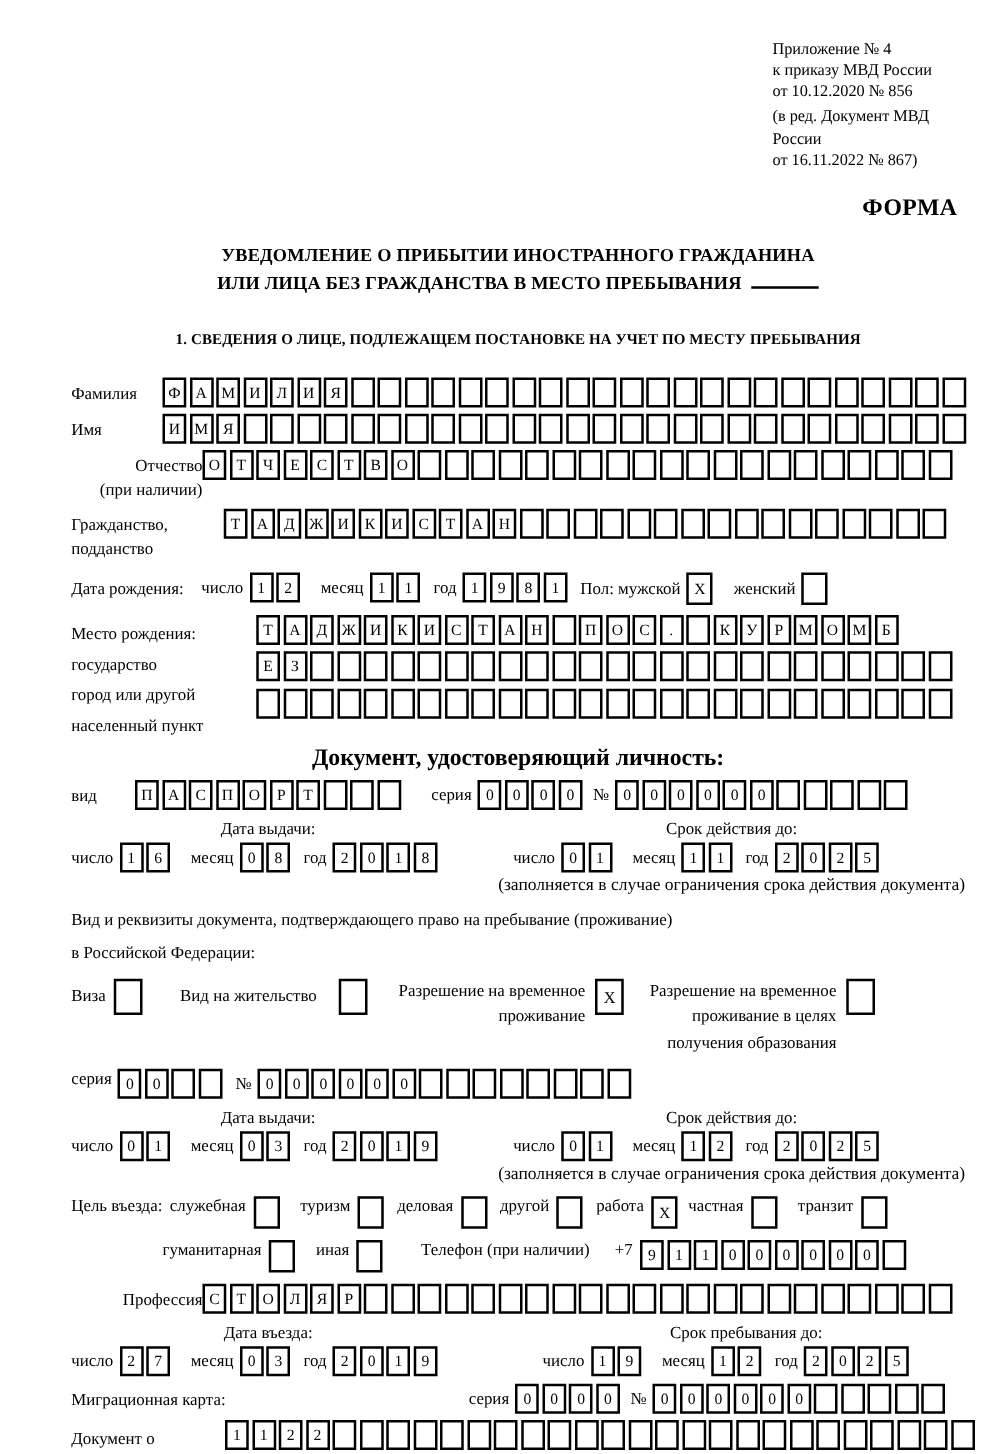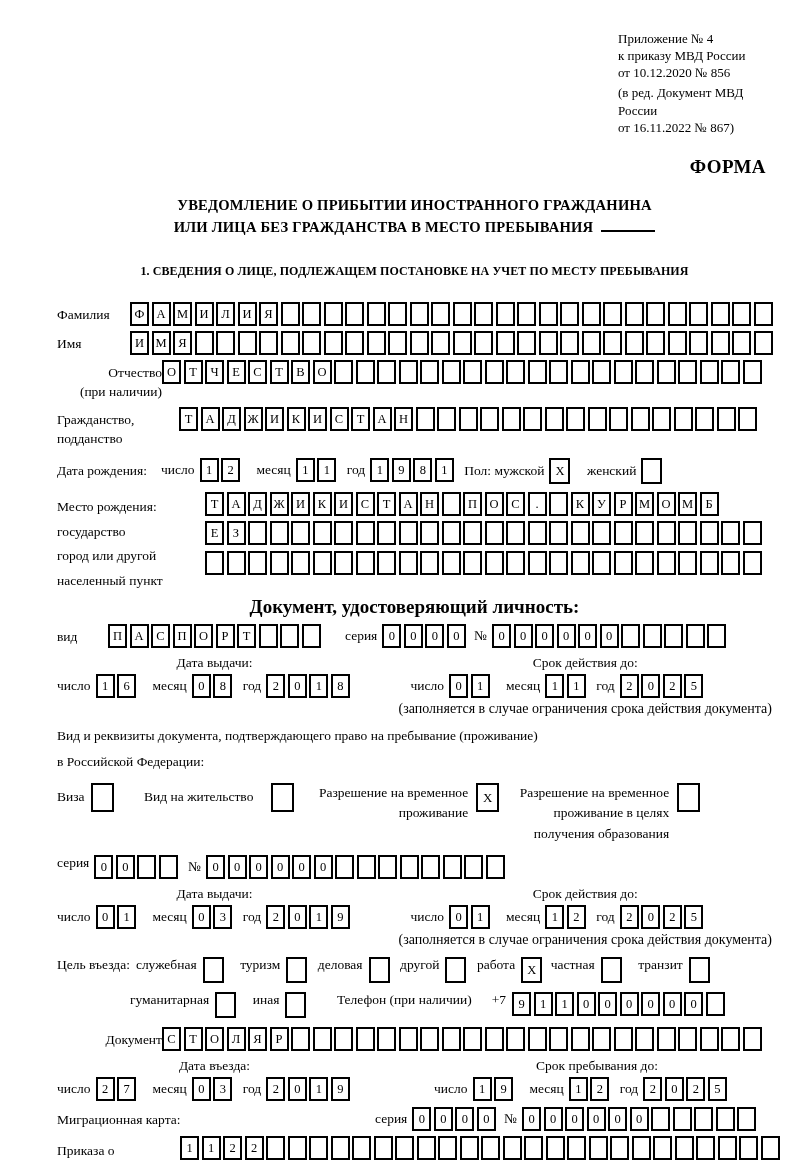--- a/index.html
+++ b/index.html
@@ -619,21 +619,21 @@
           <span class="cell">0</span>
           <span class="cell">0</span>
           <span class="cell">0</span>
           <span class="cell">0</span>
           <span class="cell">0</span>
           <span class="cell"></span>
         </span>
     </div>
 
     <div class="row" style="margin-top:9px">
-      <span class="lbl w105">Документ</span>
+      <span class="lbl w105">Профессия</span>
       <span class="cells">
           <span class="cell">С</span>
           <span class="cell">Т</span>
           <span class="cell">О</span>
           <span class="cell">Л</span>
           <span class="cell">Я</span>
           <span class="cell">Р</span>
           <span class="cell"></span>
           <span class="cell"></span>
           <span class="cell"></span>
@@ -730,21 +730,21 @@
             <span class="cell"></span>
             <span class="cell"></span>
             <span class="cell"></span>
             <span class="cell"></span>
           </span>
         </span>
     </div>
 
     <div class="reps">
       <span class="lbl w117" style="line-height:1.8">
-        <div>Приказа о</div>
+        <div>Документ о</div>
         <div>законных</div>
 
       </span>
       <span class="stack">
         <span class="cells" style="margin-left:6px">
             <span class="cell">1</span>
             <span class="cell">1</span>
             <span class="cell">2</span>
             <span class="cell">2</span>
             <span class="cell"></span>

